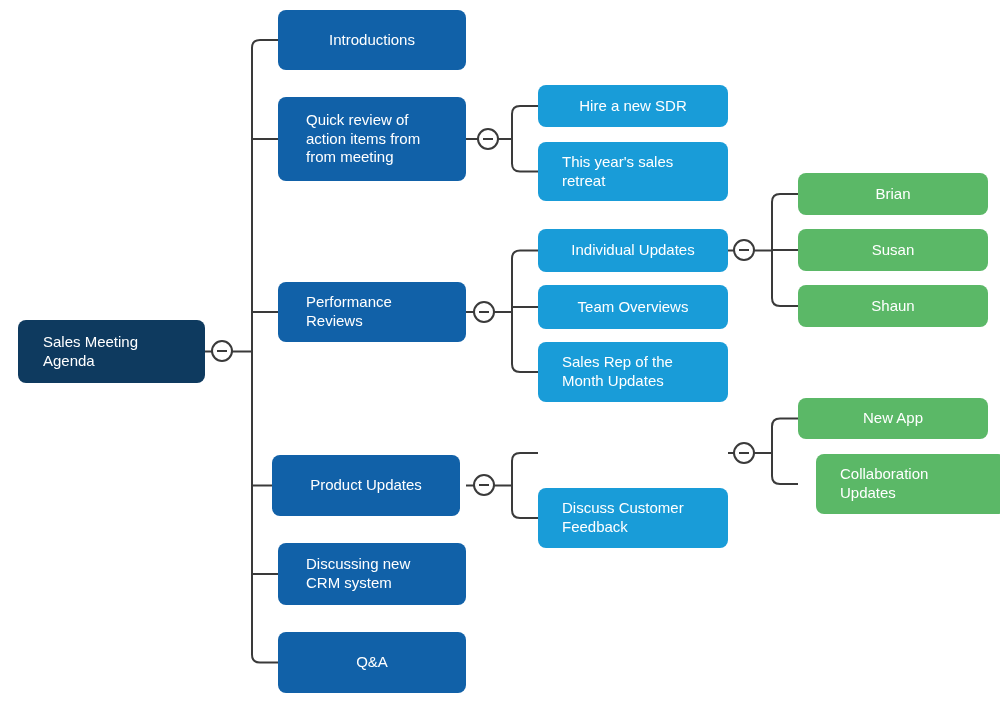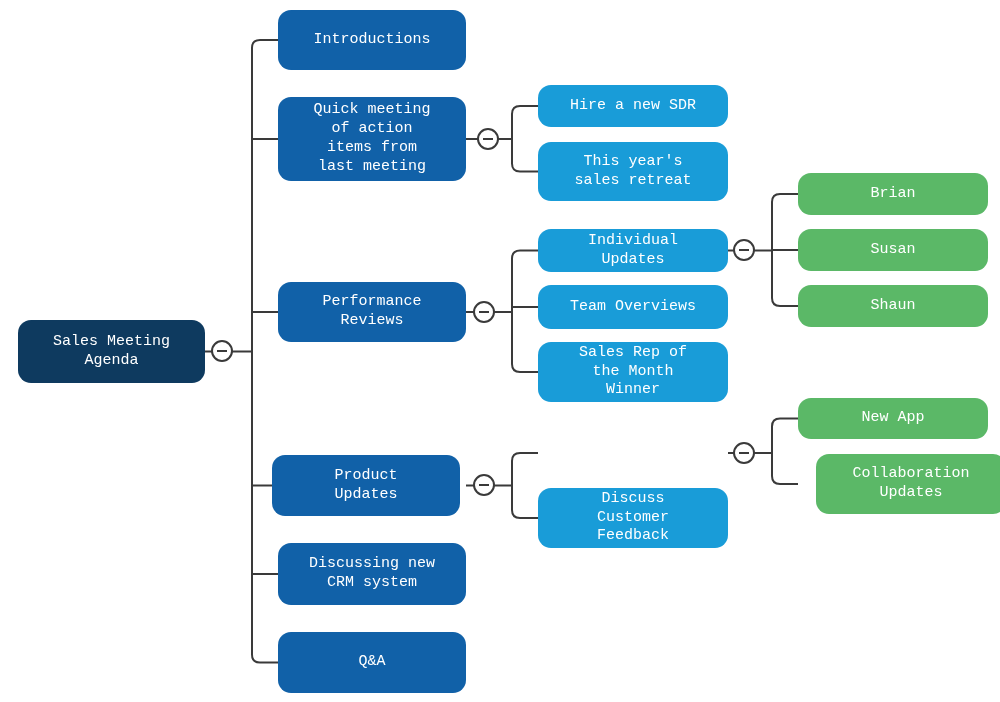--- a/index.html
+++ b/index.html
@@ -21,28 +21,27 @@
     top: 0;
     width: 1000px;
     height: 702px;
   }
   .node {
     position: absolute;
     box-sizing: border-box;
     display: flex;
     align-items: center;
     justify-content: center;
-    text-align: center;
+    text-align: left;
     color: #ffffff;
     font-size: 15px;
     line-height: 1.26;
-    border-radius: 13px;
+    border-radius: 8px;
     cursor: default;
     user-select: none;
-    font-family: Liberation Mono, monospace;
   }
   .lvl-root { background: #0E3A5F; padding: 12px 25px; }
   .lvl-1    { background: #1161A8; padding: 0 28px; }
   .lvl-2    { background: #199CD8; padding: 0 24px; }
   .lvl-3    { background: #5BB867; padding: 4px 24px; }
   .collapse {
     position: absolute;
     width: 22px;
     height: 22px;
     box-sizing: border-box;
@@ -88,31 +87,31 @@
     <path d="M 798 194 L 780 194 Q 772 194 772 202 L 772 298 Q 772 306 780 306 L 798 306"></path>
     <path d="M 772 250 L 798 250"></path>
 
     <path d="M 728 453 L 772 453"></path>
     <path d="M 798 418.5 L 780 418.5 Q 772 418.5 772 426.5 L 772 476 Q 772 484 780 484 L 798 484"></path>
   </svg>
 
   <div class="node lvl-root" style="left:18px;top:320px;width:187px;height:63px">Sales Meeting Agenda</div>
 
   <div class="node lvl-1" style="left:278px;top:10px;width:188px;height:60px">Introductions</div>
-  <div class="node lvl-1" style="left:278px;top:97px;width:188px;height:84px">Quick meeting of action items from last meeting</div>
+  <div class="node lvl-1" style="left:278px;top:97px;width:188px;height:84px">Quick review of action items from from meeting</div>
   <div class="node lvl-1" style="left:278px;top:282px;width:188px;height:60px">Performance Reviews</div>
   <div class="node lvl-1" style="left:272px;top:455px;width:188px;height:61px">Product Updates</div>
   <div class="node lvl-1" style="left:278px;top:543px;width:188px;height:62px">Discussing new CRM system</div>
   <div class="node lvl-2" style="left:538px;top:85px;width:190px;height:42px">Hire a new SDR</div>
 
   <div class="node lvl-1" style="left:278px;top:632px;width:188px;height:61px">Q&amp;A</div>
   <div class="node lvl-2" style="left:538px;top:142px;width:190px;height:59px">This year's sales retreat</div>
   <div class="node lvl-2" style="left:538px;top:229px;width:190px;height:43px">Individual Updates</div>
   <div class="node lvl-2" style="left:538px;top:285px;width:190px;height:44px">Team Overviews</div>
-  <div class="node lvl-2" style="left:538px;top:342px;width:190px;height:60px">Sales Rep of the Month Winner</div>
+  <div class="node lvl-2" style="left:538px;top:342px;width:190px;height:60px">Sales Rep of the Month Updates</div>
   <div class="node lvl-2" style="left:538px;top:488px;width:190px;height:60px">Discuss Customer Feedback</div>
 
   <div class="node lvl-3" style="left:798px;top:173px;width:190px;height:42px">Brian</div>
   <div class="node lvl-3" style="left:798px;top:229px;width:190px;height:42px">Susan</div>
   <div class="node lvl-3" style="left:798px;top:285px;width:190px;height:42px">Shaun</div>
   <div class="node lvl-3" style="left:798px;top:398px;width:190px;height:41px">New App</div>
   <div class="node lvl-3" style="left:816px;top:454px;width:190px;height:60px">Collaboration Updates</div>
 
   <div class="collapse" style="left:211px;top:340px">
     <span class="bar"></span>

